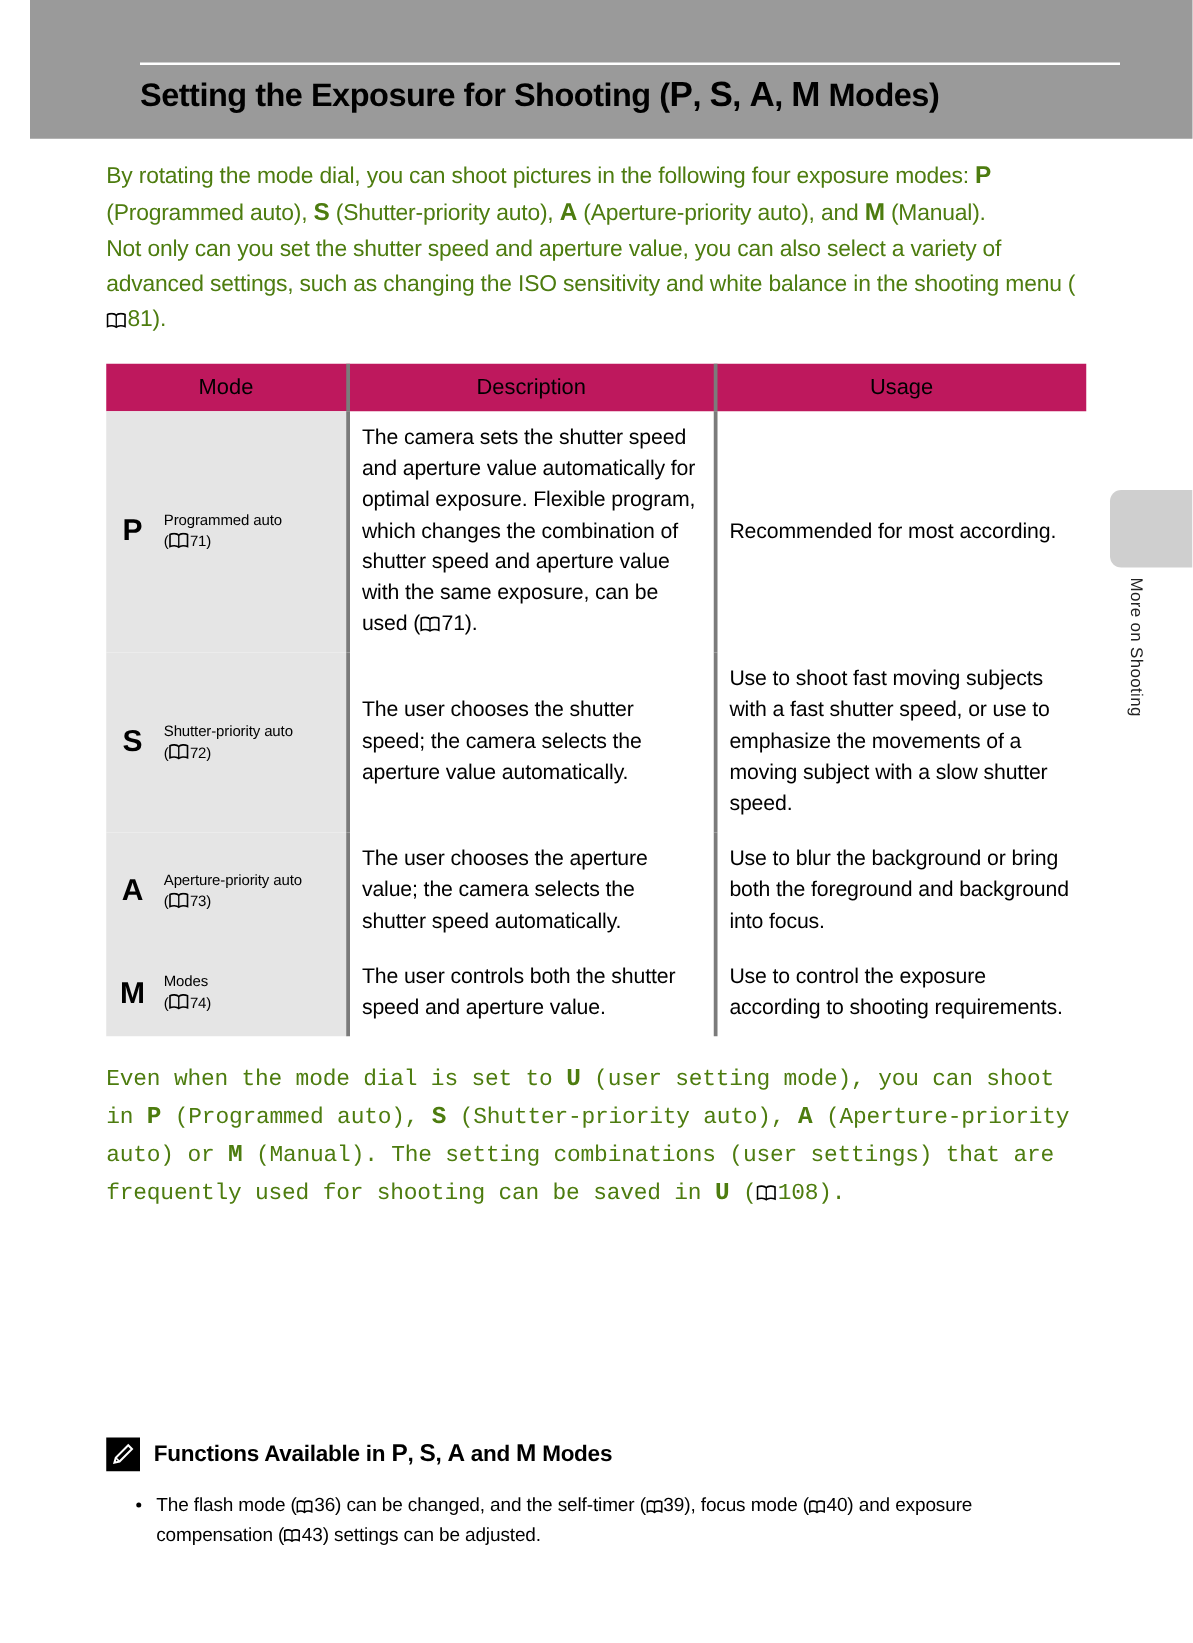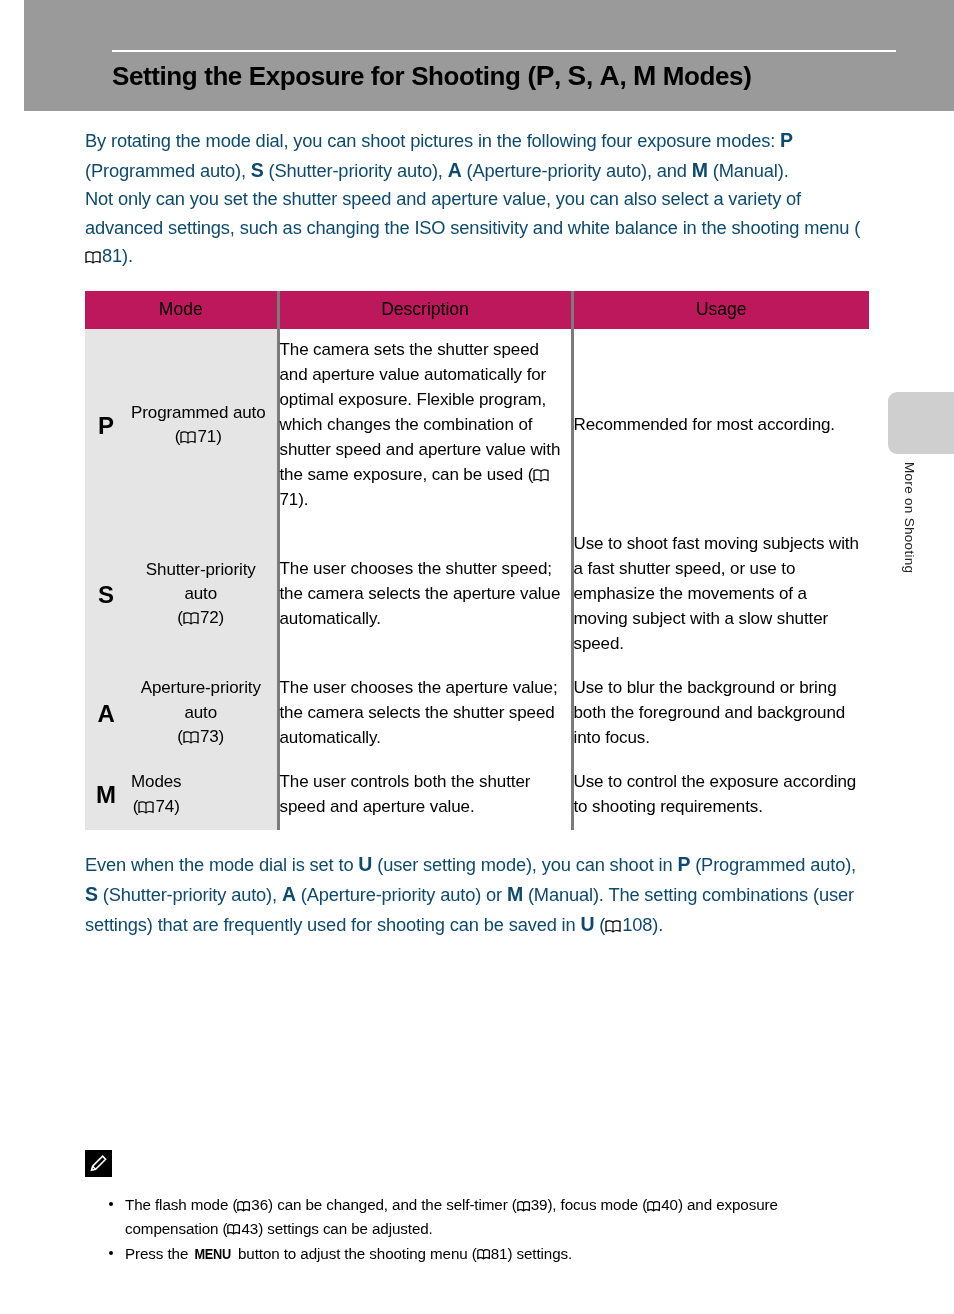--- a/index.html
+++ b/index.html
@@ -77,21 +77,21 @@
     margin: 0 0 14px 0;
     white-space: nowrap;
   }
   .section-title .sm { font-size: 20px; }
 
   p.body-text {
     font-size: 18.3px;
     line-height: 1.54;
     margin: 0;
     letter-spacing: -0.15px;
-    color: #0c4a6e;
+    color: #4d7c0f;
   }
   .b { font-weight: bold; font-size: 19.5px; }
 
   
   .book {
     display: inline-block;
     position: relative;
     width: 17px;
     height: 13px;
     vertical-align: -2px;
@@ -121,21 +121,21 @@
     text-align: center;
     padding: 8px 0 9px 0;
     border-top: 3px solid #7b7b7b;
     border-bottom: 3px solid #7b7b7b;
   }
   thead th.sep { border-left: 3px solid #7b7b7b; }
 
   tbody td {
     font-size: 17px;
     line-height: 1.47;
-    padding: 9px 10px 10px 0;
+    padding: 9px 10px 10px 10px;
     border-bottom: 3px solid #7b7b7b;
     letter-spacing: -0.1px;
   }
   tbody td.mode-cell {
     background: #e5e5e5;
     padding: 9px 6px 10px 8px;
   }
   tbody td.sep { border-left: 3px solid #7b7b7b; }
 
   .mode-inner {
@@ -144,27 +144,26 @@
     gap: 12px;
   }
   .mode-letter {
     font-size: 24px;
     font-weight: bold;
     width: 26px;
     text-align: center;
     flex: 0 0 26px;
   }
   .mode-name {
-    font-size: 17px;
+    font-size: 12px;
     line-height: 1.44;
-    text-align: center;
-  }
-
-  
-  p.after-table { margin-top: 19px; }
+  }
+
+  
+  p.after-table { margin-top: 19px; font-family: Liberation Mono, monospace; }
 
   
   .note-block {
     position: absolute;
     left: 85px;
     top: 1150px;
     width: 784px;
   }
   .note-head {
     display: flex;
@@ -342,36 +341,33 @@
 </div>
 
 <div class="note-block">
   <div class="note-head">
     <span class="note-icon">
       <svg width="21" height="21" viewBox="0 0 21 21">
         <path d="M3.5 17.2 L4.6 13.2 L14.6 3.2 L17.6 6.2 L7.6 16.2 Z" fill="none" stroke="#ffffff" stroke-width="1.6"></path>
         <line x1="4.6" y1="13.2" x2="7.6" y2="16.2" stroke="#ffffff" stroke-width="1.4"></line>
       </svg>
     </span>
+    <span class="note-title"><span>Functions Available in </span><span class="nm">P</span>, <span class="nm">S</span>, <span class="nm">A</span><span> and </span><span class="nm">M</span><span> Modes</span></span>
   </div>
 
   <ul class="note-list">
     <li><span>The flash mode (</span><span class="book-sm"><svg width="14" height="11" viewBox="0 0 17 13">
             <path d="M1 1.6 C3 0.6 6.4 0.6 8 2.2 C9.6 0.6 13 0.6 15 1.6 L15 11.2 C13 10.3 9.6 10.3 8 11.8 C6.4 10.3 3 10.3 1 11.2 Z" fill="none" stroke="#000" stroke-width="1.5"></path>
             <line x1="8" y1="2.2" x2="8" y2="11.8" stroke="#000" stroke-width="1.3"></line>
           </svg></span><span>36</span><span>) can be changed, and the self-timer (</span><span class="book-sm"><svg width="14" height="11" viewBox="0 0 17 13">
             <path d="M1 1.6 C3 0.6 6.4 0.6 8 2.2 C9.6 0.6 13 0.6 15 1.6 L15 11.2 C13 10.3 9.6 10.3 8 11.8 C6.4 10.3 3 10.3 1 11.2 Z" fill="none" stroke="#000" stroke-width="1.5"></path>
             <line x1="8" y1="2.2" x2="8" y2="11.8" stroke="#000" stroke-width="1.3"></line>
           </svg></span><span>39</span><span>), focus mode (</span><span class="book-sm"><svg width="14" height="11" viewBox="0 0 17 13">
             <path d="M1 1.6 C3 0.6 6.4 0.6 8 2.2 C9.6 0.6 13 0.6 15 1.6 L15 11.2 C13 10.3 9.6 10.3 8 11.8 C6.4 10.3 3 10.3 1 11.2 Z" fill="none" stroke="#000" stroke-width="1.5"></path>
             <line x1="8" y1="2.2" x2="8" y2="11.8" stroke="#000" stroke-width="1.3"></line>
           </svg></span><span>40</span><span>) and exposure compensation (</span><span class="book-sm"><svg width="14" height="11" viewBox="0 0 17 13">
             <path d="M1 1.6 C3 0.6 6.4 0.6 8 2.2 C9.6 0.6 13 0.6 15 1.6 L15 11.2 C13 10.3 9.6 10.3 8 11.8 C6.4 10.3 3 10.3 1 11.2 Z" fill="none" stroke="#000" stroke-width="1.5"></path>
             <line x1="8" y1="2.2" x2="8" y2="11.8" stroke="#000" stroke-width="1.3"></line>
           </svg></span><span>43</span><span>) settings can be adjusted.</span></li>
-    <li><span>Press the </span><span class="menu-glyph">MENU</span><span> button to adjust the shooting menu (</span><span class="book-sm"><svg width="14" height="11" viewBox="0 0 17 13">
-            <path d="M1 1.6 C3 0.6 6.4 0.6 8 2.2 C9.6 0.6 13 0.6 15 1.6 L15 11.2 C13 10.3 9.6 10.3 8 11.8 C6.4 10.3 3 10.3 1 11.2 Z" fill="none" stroke="#000" stroke-width="1.5"></path>
-            <line x1="8" y1="2.2" x2="8" y2="11.8" stroke="#000" stroke-width="1.3"></line>
-          </svg></span><span>81</span><span>) settings.</span></li>
   </ul>
 </div>
 
 <div class="page-number">69</div>
 
 </body></html>

